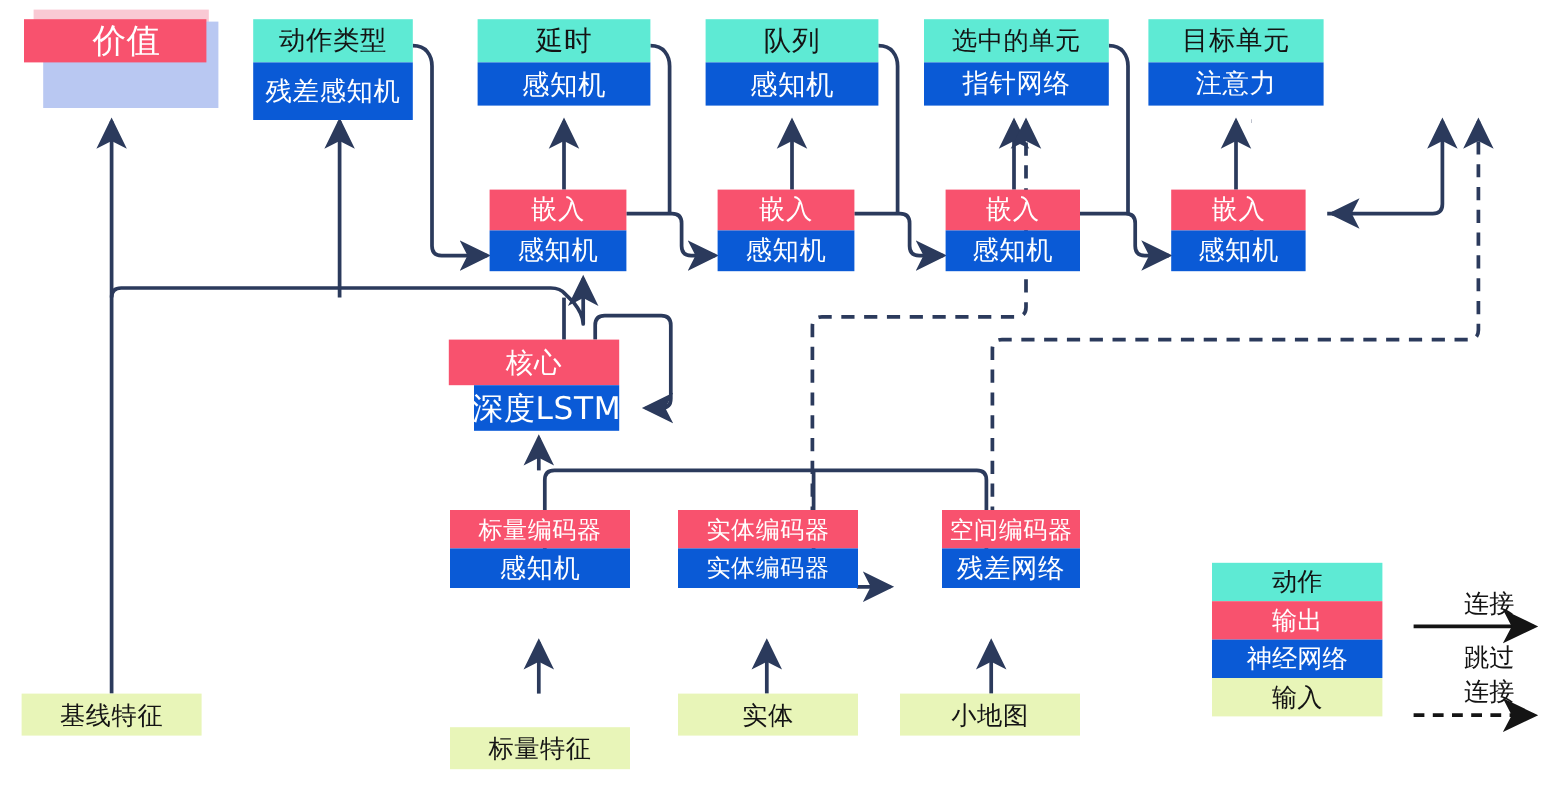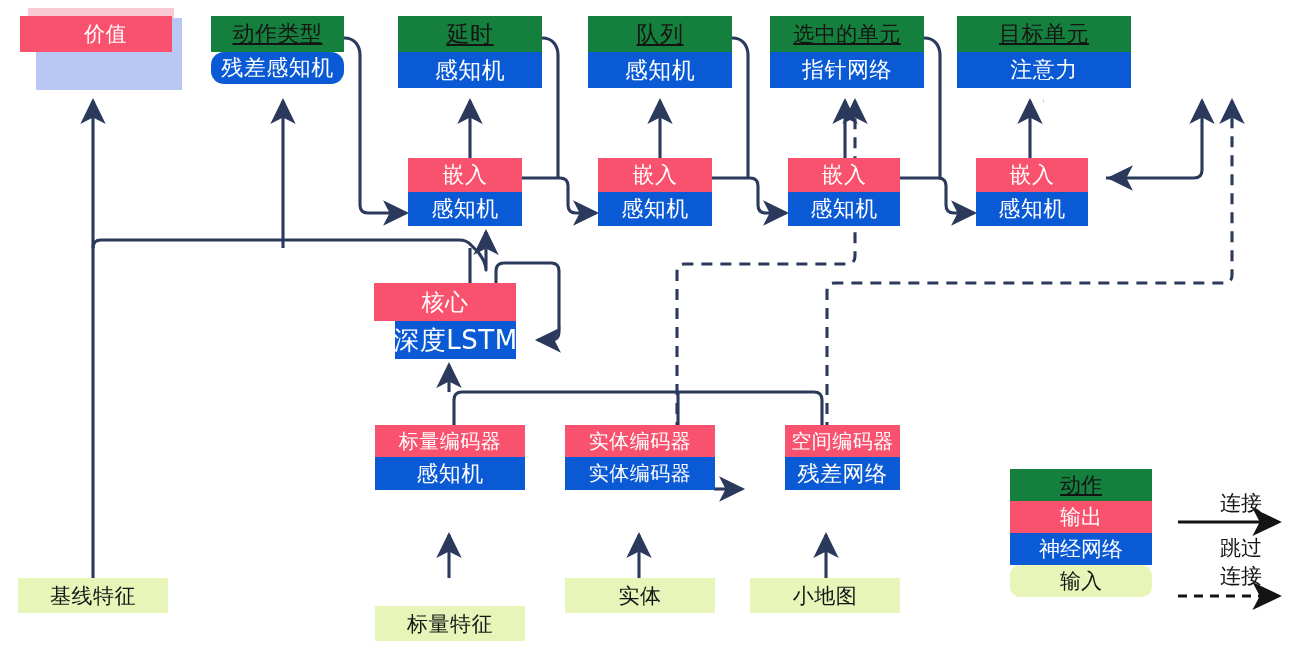--- a/index.html
+++ b/index.html
@@ -4,21 +4,21 @@
 <style>
   html,body{margin:0;padding:0;background:#ffffff;}
   body{font-family:"DejaVu Sans","Liberation Sans",sans-serif;}
   #canvas{position:relative;width:1301px;height:662px;overflow:hidden;background:#fff;}
   svg.wires{position:absolute;left:0;top:0;width:1301px;height:662px;pointer-events:none;}
 
   .node{position:absolute;box-sizing:border-box;}
   .row{display:flex;align-items:center;justify-content:center;box-sizing:border-box;
        white-space:nowrap;letter-spacing:.5px;}
   .r-out{background:#f8526e;color:#ffffff;}
-  .r-act{background:#15803d;color:#141414;text-decoration:underline;}
+  .r-act{background:#5eead4;color:#141414;}
   .r-net{background:#0a5ad6;color:#ffffff;}
   .r-in {background:#e8f5b8;color:#141414;}
 
   .shadow{position:absolute;}
   .sh-a{background:#f9c9d4;}
   .sh-b{background:#b9c8f2;}
 
   .legend{position:absolute;}
   .lg-row{display:flex;align-items:center;justify-content:center;box-sizing:border-box;white-space:nowrap;}
   .lg-label{position:absolute;text-align:center;white-space:nowrap;color:#141414;}
@@ -85,44 +85,44 @@
       <path d="M827,490 L827,291 q0,-8 8,-8 L1224,283 q8,0 8,-8 L1232,101" marker-end="url(#ah)"></path>
       <path d="M855,213 L855,158"></path>
       <path d="M1043,213 L1043,158"></path>
       <path d="M1043,101 L1043,101"></path>
     </g>
   </svg>
 
   <div class="shadow sh-a" style="left:28px;top:8px;width:146px;height:36px;"></div>
   <div class="shadow sh-b" style="left:36px;top:18px;width:146px;height:72px;"></div>
   <div class="node" style="left:20px;top:16px;width:152px;">
-    <div class="row r-out" style="height:36px;font-size:21px;padding-left:19px;">价值</div>
+    <div class="row r-out" style="height:36px;font-size:28px;padding-left:19px;">价值</div>
   </div>
 
   <div class="node" style="left:211px;top:16px;width:133px;">
     <div class="row r-act" style="height:36px;font-size:22px;">动作类型</div>
-    <div class="row r-net" style="height:32px;font-size:22px;border-radius:13px;">残差感知机</div>
+    <div class="row r-net" style="height:48px;font-size:22px;">残差感知机</div>
   </div>
 
   <div class="node" style="left:398px;top:16px;width:144px;">
     <div class="row r-act" style="height:36px;font-size:23px;">延时</div>
     <div class="row r-net" style="height:36px;font-size:23px;">感知机</div>
   </div>
 
   <div class="node" style="left:588px;top:16px;width:144px;">
     <div class="row r-act" style="height:36px;font-size:23px;">队列</div>
     <div class="row r-net" style="height:36px;font-size:23px;">感知机</div>
   </div>
 
   <div class="node" style="left:770px;top:16px;width:154px;">
     <div class="row r-act" style="height:36px;font-size:21px;">选中的单元</div>
     <div class="row r-net" style="height:36px;font-size:22px;">指针网络</div>
   </div>
 
-  <div class="node" style="left:957px;top:16px;width:174px;">
+  <div class="node" style="left:957px;top:16px;width:146px;">
     <div class="row r-act" style="height:36px;font-size:22px;">目标单元</div>
     <div class="row r-net" style="height:36px;font-size:22px;">注意力</div>
   </div>
 
 
   <div class="node" style="left:408px;top:158px;width:114px;">
     <div class="row r-out" style="height:34px;font-size:22px;">嵌入</div>
     <div class="row r-net" style="height:34px;font-size:22px;">感知机</div>
   </div>
   <div class="node" style="left:598px;top:158px;width:114px;">
@@ -158,21 +158,21 @@
 
   <div class="node row r-in" style="left:18px;top:578px;width:150px;height:35px;font-size:21px;">基线特征</div>
   <div class="node row r-in" style="left:375px;top:578px;width:150px;height:35px;font-size:21px;margin-top:28px;">标量特征</div>
   <div class="node row r-in" style="left:565px;top:578px;width:150px;height:35px;font-size:21px;">实体</div>
   <div class="node row r-in" style="left:750px;top:578px;width:150px;height:35px;font-size:21px;">小地图</div>
 
   <div class="legend" style="left:1010px;top:469px;width:142px;">
     <div class="lg-row r-act" style="height:32px;font-size:21px;">动作</div>
     <div class="lg-row r-out" style="height:32px;font-size:21px;">输出</div>
     <div class="lg-row r-net" style="height:32px;font-size:21px;">神经网络</div>
-    <div class="lg-row r-in" style="height:32px;font-size:21px;border-radius:10px;">输入</div>
+    <div class="lg-row r-in" style="height:32px;font-size:21px;">输入</div>
   </div>
 
   <div class="lg-label" style="left:1186px;top:489px;width:110px;font-size:21px;">连接</div>
   <div class="lg-label" style="left:1186px;top:534px;width:110px;font-size:21px;">跳过</div>
   <div class="lg-label" style="left:1186px;top:562px;width:110px;font-size:21px;">连接</div>
 
   <svg class="wires" viewBox="0 0 1301 662">
     <defs>
       <marker id="ahk" markerWidth="10" markerHeight="10" refX="8" refY="5" orient="auto">
         <path d="M0,0.6 L9.2,5 L0,9.4 L2.3,5 Z" fill="#141414"></path>

